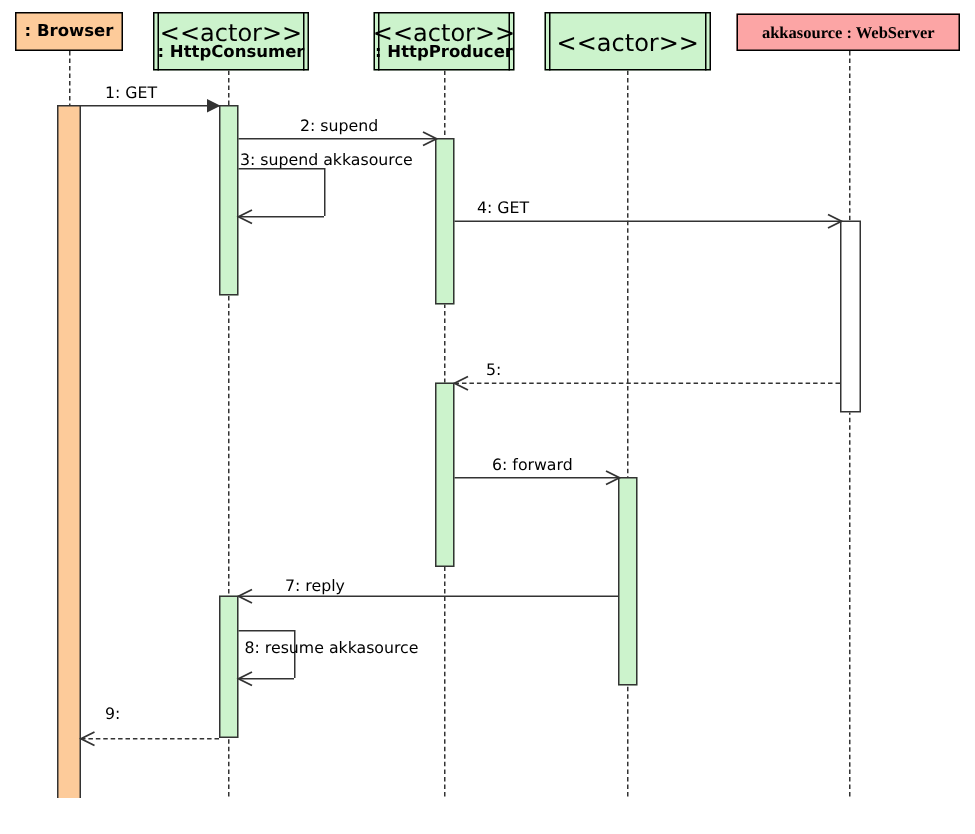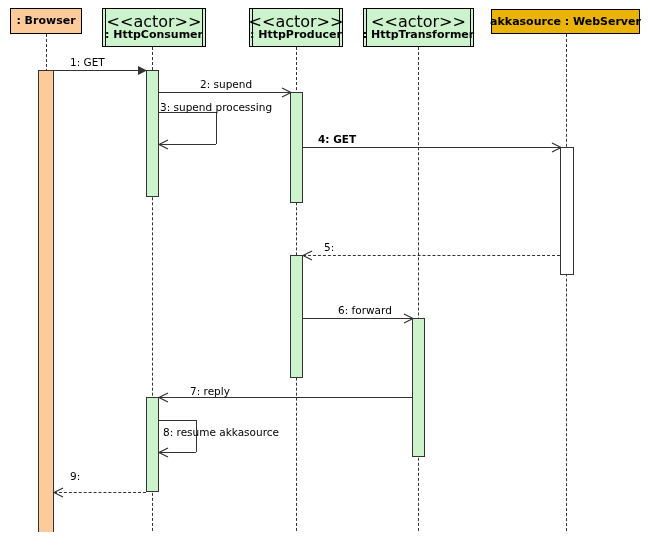--- a/index.html
+++ b/index.html
@@ -19,24 +19,25 @@
   }
   .lifeline-box {
     position: absolute;
     box-sizing: border-box;
     border: 1px solid #000000;
     text-align: center;
     color: #000000;
     font-family: "DejaVu Sans", sans-serif;
   }
   .lifeline-box.plain {
-    background: #eab308;
+    background: #fca5a5;
     display: flex;
     align-items: center;
     justify-content: center;
+    font-family: Liberation Serif, serif;
   }
   .lifeline-box.browser {
     background: #fdcb9a;
     display: flex;
     align-items: center;
     justify-content: center;
   }
   .lifeline-box.actor {
     background: #ccf3cc;
     display: flex;
@@ -135,21 +136,20 @@
     <span class="obj-name">: HttpConsumer</span>
   </div>
 
   <div class="lifeline-box actor" style="left:249px; top:8px; width:94px; height:39px;">
     <span class="stereotype">&lt;&lt;actor&gt;&gt;</span>
     <span class="obj-name">: HttpProducer</span>
   </div>
 
   <div class="lifeline-box actor" style="left:363px; top:8px; width:111px; height:39px;">
     <span class="stereotype">&lt;&lt;actor&gt;&gt;</span>
-    <span class="obj-name">: HttpTransformer</span>
   </div>
 
   <div class="lifeline-box plain" style="left:491px; top:9px; width:149px; height:25px;">
     <span class="obj-name">akkasource : WebServer</span>
   </div>
 
   <div class="activation orange" style="left:38px; top:70px; width:16px; height:472px;"></div>
   <div class="activation green" style="left:146px; top:70px; width:13px; height:127px;"></div>
   <div class="activation green" style="left:290px; top:92px; width:13px; height:111px;"></div>
   <div class="activation white" style="left:560px; top:147px; width:14px; height:128px;"></div>
@@ -174,45 +174,45 @@
   <div class="msg-label" style="left:200px; top:78px;">2: supend</div>
 
   <div class="msg-line" style="left:159px; top:112px; width:57px;"></div>
   <div class="msg-vline" style="left:216px; top:112px; height:32px;"></div>
   <div class="msg-line" style="left:159px; top:144px; width:57px;"></div>
   <div class="arrow-head" style="left:159px; top:139.5px;">
     <svg width="9" height="9" viewBox="0 0 9 9">
         <path d="M9,0 L0,4.5 L9,9" fill="none" stroke="#333333" stroke-width="1.2"></path>
       </svg>
   </div>
-  <div class="msg-label" style="left:160px; top:101px;">3: supend processing</div>
+  <div class="msg-label" style="left:160px; top:101px;">3: supend akkasource</div>
 
   <div class="msg-line" style="left:303px; top:147px; width:257px;"></div>
   <div class="arrow-head" style="left:552px; top:142.5px;">
     <svg width="9" height="9" viewBox="0 0 9 9">
         <path d="M0,0 L9,4.5 L0,9" fill="none" stroke="#333333" stroke-width="1.2"></path>
       </svg>
   </div>
-  <div class="msg-label" style="left:318px; top:133px;font-weight:bold;">4: GET</div>
+  <div class="msg-label" style="left:318px; top:133px;">4: GET</div>
 
   <div class="msg-line dashed" style="left:303px; top:255px; width:257px;"></div>
   <div class="arrow-head" style="left:303px; top:250.5px;">
     <svg width="9" height="9" viewBox="0 0 9 9">
         <path d="M9,0 L0,4.5 L9,9" fill="none" stroke="#333333" stroke-width="1.2"></path>
       </svg>
   </div>
   <div class="msg-label" style="left:324px; top:241px;">5:</div>
 
   <div class="msg-line" style="left:303px; top:318px; width:109px;"></div>
   <div class="arrow-head" style="left:404px; top:313.5px;">
     <svg width="9" height="9" viewBox="0 0 9 9">
         <path d="M0,0 L9,4.5 L0,9" fill="none" stroke="#333333" stroke-width="1.2"></path>
       </svg>
   </div>
-  <div class="msg-label" style="left:338px; top:304px;">6: forward</div>
+  <div class="msg-label" style="left:328px; top:304px;">6: forward</div>
 
   <div class="msg-line" style="left:159px; top:397px; width:253px;"></div>
   <div class="arrow-head" style="left:159px; top:392.5px;">
     <svg width="9" height="9" viewBox="0 0 9 9">
         <path d="M9,0 L0,4.5 L9,9" fill="none" stroke="#333333" stroke-width="1.2"></path>
       </svg>
   </div>
   <div class="msg-label" style="left:170px; top:385px;margin-left:20px;">7: reply</div>
 
   <div class="msg-line" style="left:159px; top:420px; width:37px;"></div>

